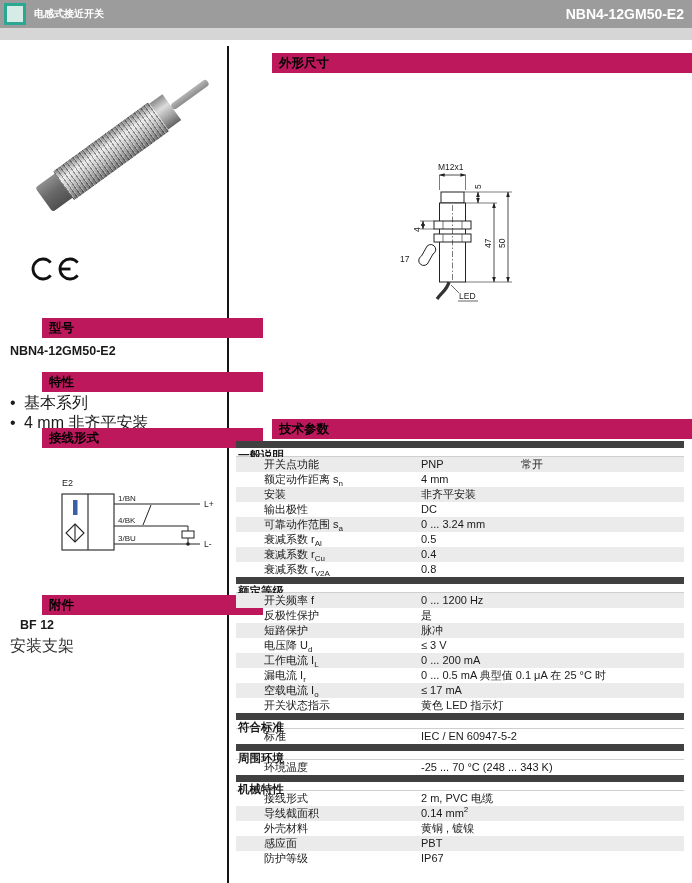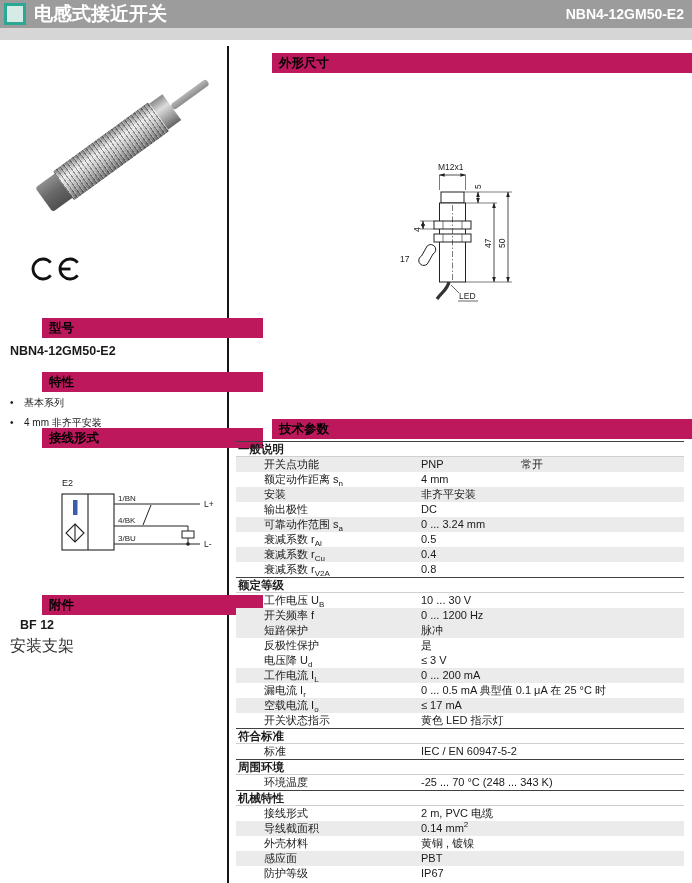--- a/index.html
+++ b/index.html
@@ -6,33 +6,33 @@
   html,body { width:692px; height:883px; }
   body {
     position:relative; background:#ffffff; overflow:hidden;
     font-family:"Liberation Sans","DejaVu Sans",sans-serif; color:#1a1a1a;
   }
   .abs { position:absolute; }
 
   
   .topbar { left:0; top:0; width:692px; height:28px; background:#9c9c9c; }
   .logo-square { left:4px; top:3px; width:22px; height:22px; background:#d7ebe6; border:3px solid #2aa893; }
-  .topbar-title { left:34px; top:0; height:28px; line-height:28px; color:#fff; font-weight:bold; font-size:19px; }
+  .topbar-title { left:34px; top:0; height:28px; line-height:28px; color:#fff; font-weight:bold; font-size:10px; }
   .topbar-model { right:8px; top:0; height:28px; line-height:28px; color:#fff; font-weight:bold; font-size:14px; }
   .substrip { left:0; top:28px; width:692px; height:12px; background:#d6d6d6; }
   .vsep { left:227px; top:46px; width:2px; height:837px; background:#151515; }
 
   
   .bar { height:20px; background:#be185d; font-weight:bold; font-size:12.5px; line-height:20px; padding-left:7px; color:#000;margin-left:36px; }
   .bar-left { left:6px; width:221px; }
   .bar-right { left:236px; width:448px; }
 
   
   .model-value { left:10px; top:344px; font-weight:bold; font-size:12.5px; }
-  .feature-list { left:10px; top:395px; width:210px; font-size:10px; }
+  .feature-list { left:10px; top:395px; width:210px; font-size:16px; }
   .feature-item { margin-bottom:4px; line-height:16px; }
   .feature-item .dot { display:inline-block; width:14px; }
   .acc-model { left:20px; top:618px; font-weight:bold; font-size:12.5px; }
   .acc-desc { left:10px; top:636px; font-size:16px; color:#333; }
 
   
   .photo { left:28px; top:58px; width:185px; height:180px; }
   .sensor-assembly { position:absolute; left:16px; top:124px; display:flex; align-items:center; transform:rotate(-36deg); transform-origin:left center; }
   .sensor-tip { width:26px; height:30px; background:linear-gradient(to bottom,#8f8f8f,#6a6a6a 45%,#4f4f4f); border-radius:3px; }
   .sensor-barrel { width:118px; height:36px; margin-left:-2px;
@@ -43,21 +43,21 @@
   .sensor-collar { width:16px; height:32px; background:linear-gradient(to bottom,#8a8a8a,#dcdcdc 35%,#9f9f9f 70%,#636363); }
   .sensor-cable { width:44px; height:7px; background:linear-gradient(to bottom,#b5b5b5,#8b8b8b); border-radius:3px; }
   .ce-mark { left:30px; top:254px; }
 
   
   svg text { font-family:"Liberation Sans","DejaVu Sans",sans-serif; }
 
   
   .tech-table { left:236px; top:441px; width:448px; }
   .t-sechead { height:16px; line-height:14px; font-weight:bold; font-size:11.5px;
-    border-top:1px solid #404040; border-bottom:1px solid #cfcfcf; padding-left:2px; }
+    border-top:7px solid #404040; border-bottom:1px solid #cfcfcf; padding-left:2px; }
   .t-row { position:relative; height:15px; line-height:15px; font-size:11px; }
   .t-row.shade { background:#ebebeb; }
   .t-label { position:absolute; left:28px; white-space:nowrap; }
   .t-value { position:absolute; left:185px; white-space:nowrap; }
   .t-value2 { position:absolute; left:285px; white-space:nowrap; }
   .t-row sub { font-size:8px; line-height:0; }
   .t-row sup { font-size:8px; line-height:0; }
 </style>
 </head>
 <body>
@@ -204,37 +204,33 @@
     </div>
     <div class="t-row shade">
       <span class="t-label">衰减系数 r<sub>Cu</sub></span>
       <span class="t-value">0.4</span>
     </div>
     <div class="t-row">
       <span class="t-label">衰减系数 r<sub>V2A</sub></span>
       <span class="t-value">0.8</span>
     </div>
     <div class="t-sechead">额定等级</div>
-    <div class="t-row">
-      <span class="t-label">工作电压  U<sub>B</sub></span>
-      <span class="t-value">10 ... 30 V</span>
-    </div>
     <div class="t-row shade">
       <span class="t-label">开关频率 f</span>
       <span class="t-value">0 ... 1200 Hz</span>
     </div>
+    <div class="t-row">
+      <span class="t-label">反极性保护</span>
+      <span class="t-value">是</span>
+    </div>
     <div class="t-row shade">
       <span class="t-label">短路保护</span>
       <span class="t-value">脉冲</span>
     </div>
     <div class="t-row">
-      <span class="t-label">反极性保护</span>
-      <span class="t-value">是</span>
-    </div>
-    <div class="t-row">
       <span class="t-label">电压降  U<sub>d</sub></span>
       <span class="t-value">≤ 3 V</span>
     </div>
     <div class="t-row shade">
       <span class="t-label">工作电流  I<sub>L</sub></span>
       <span class="t-value">0 ... 200 mA</span>
     </div>
     <div class="t-row">
       <span class="t-label">漏电流 I<sub>r</sub></span>
       <span class="t-value">0 ... 0.5 mA 典型值 0.1 μA 在 25 °C 时</span>

